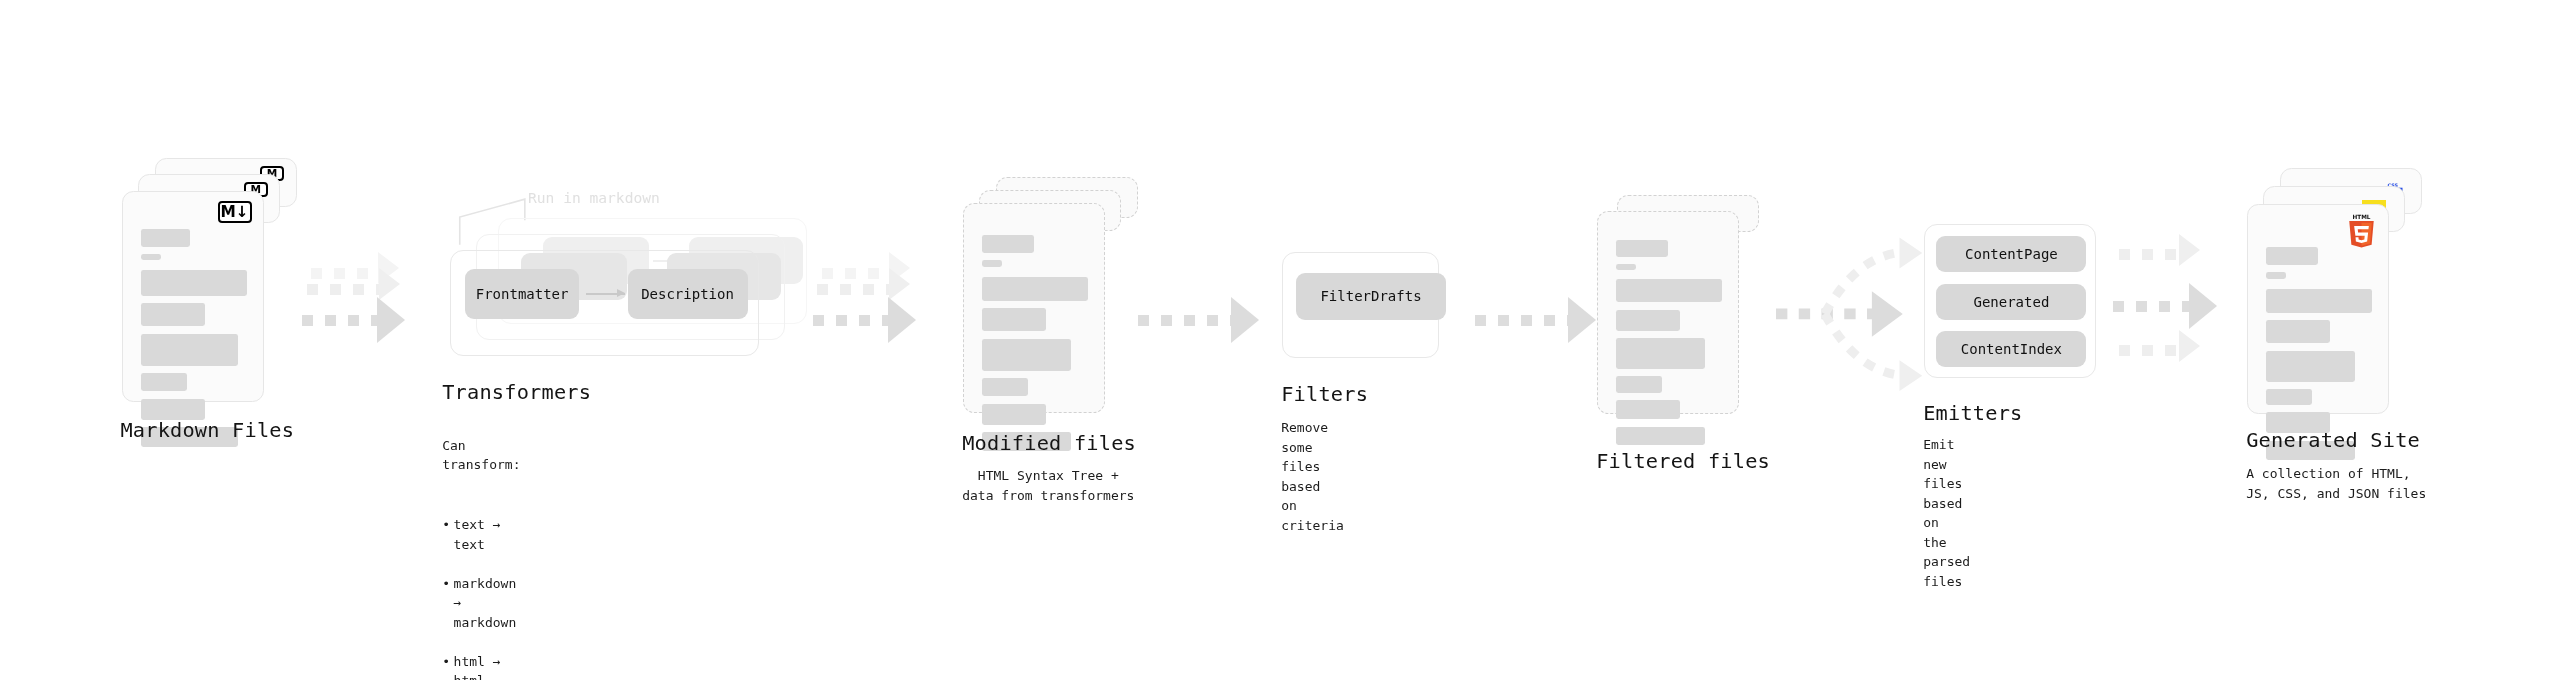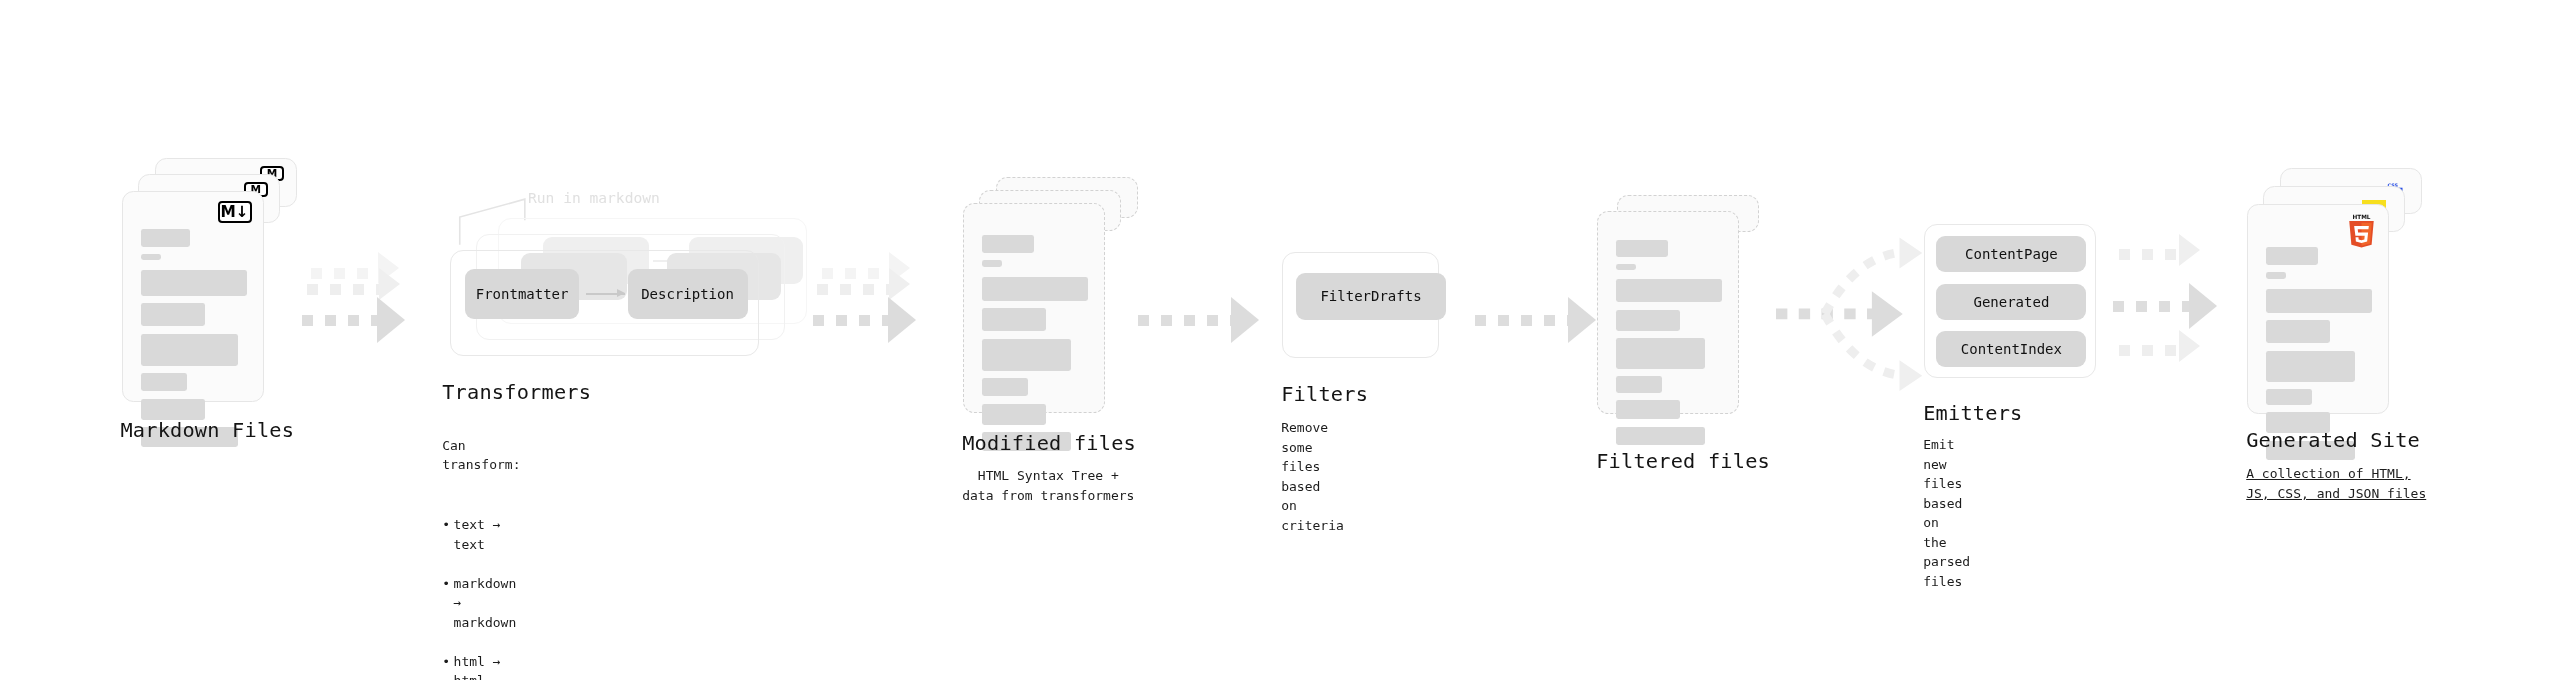--- a/index.html
+++ b/index.html
@@ -379,18 +379,18 @@
           <div class="ln" style="width:64px;height:23px;"></div>
           <div class="ln" style="width:89px;height:31px;"></div>
           <div class="ln" style="width:46px;height:16.3px;"></div>
           <div class="ln" style="width:64px;height:21px;"></div>
           <div class="ln" style="width:89px;height:19.5px;"></div>
         </div>
       </div>
     </div>
 
     <div class="stage-title" style="position:absolute; left:-0.8px; top:260px;">Generated Site</div>
-    <div class="stage-desc" style="position:absolute; left:-0.8px; top:296px;text-decoration:underline;">A collection of HTML,
+    <div class="stage-desc" style="position:absolute; left:-0.8px; top:296px;">A collection of HTML,
 JS, CSS, and JSON files</div>
   </div>
 
 </div>
 
 
 </body></html>

